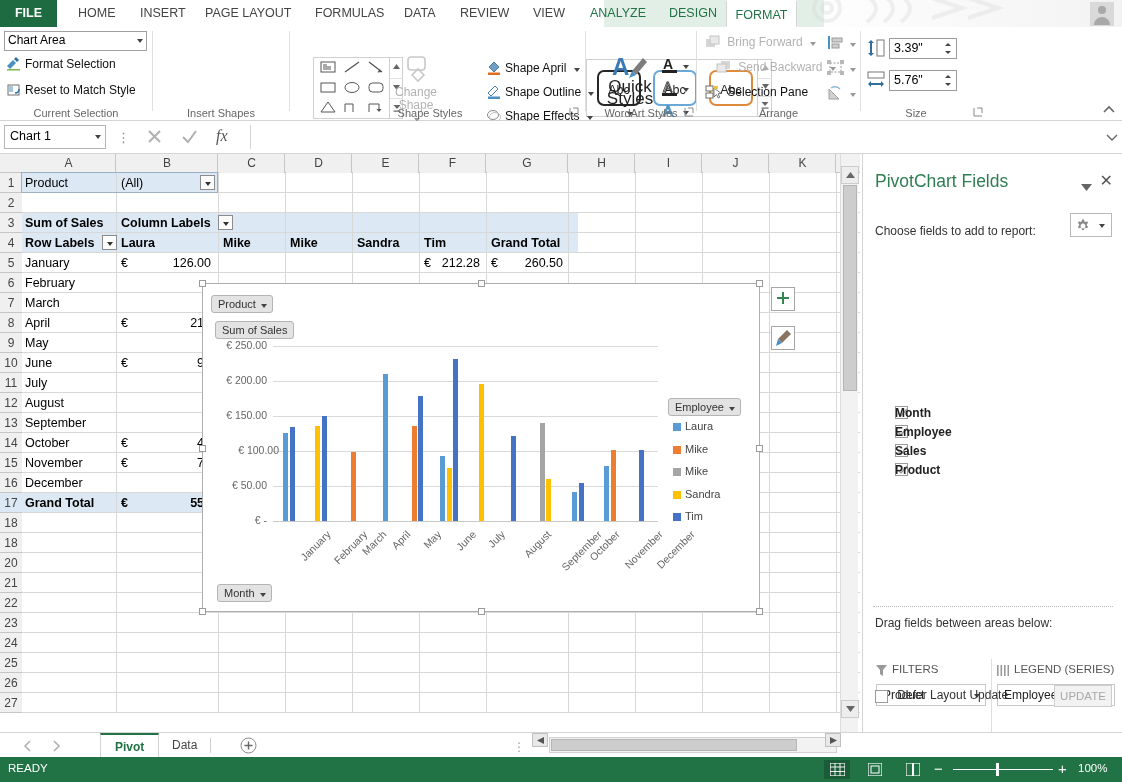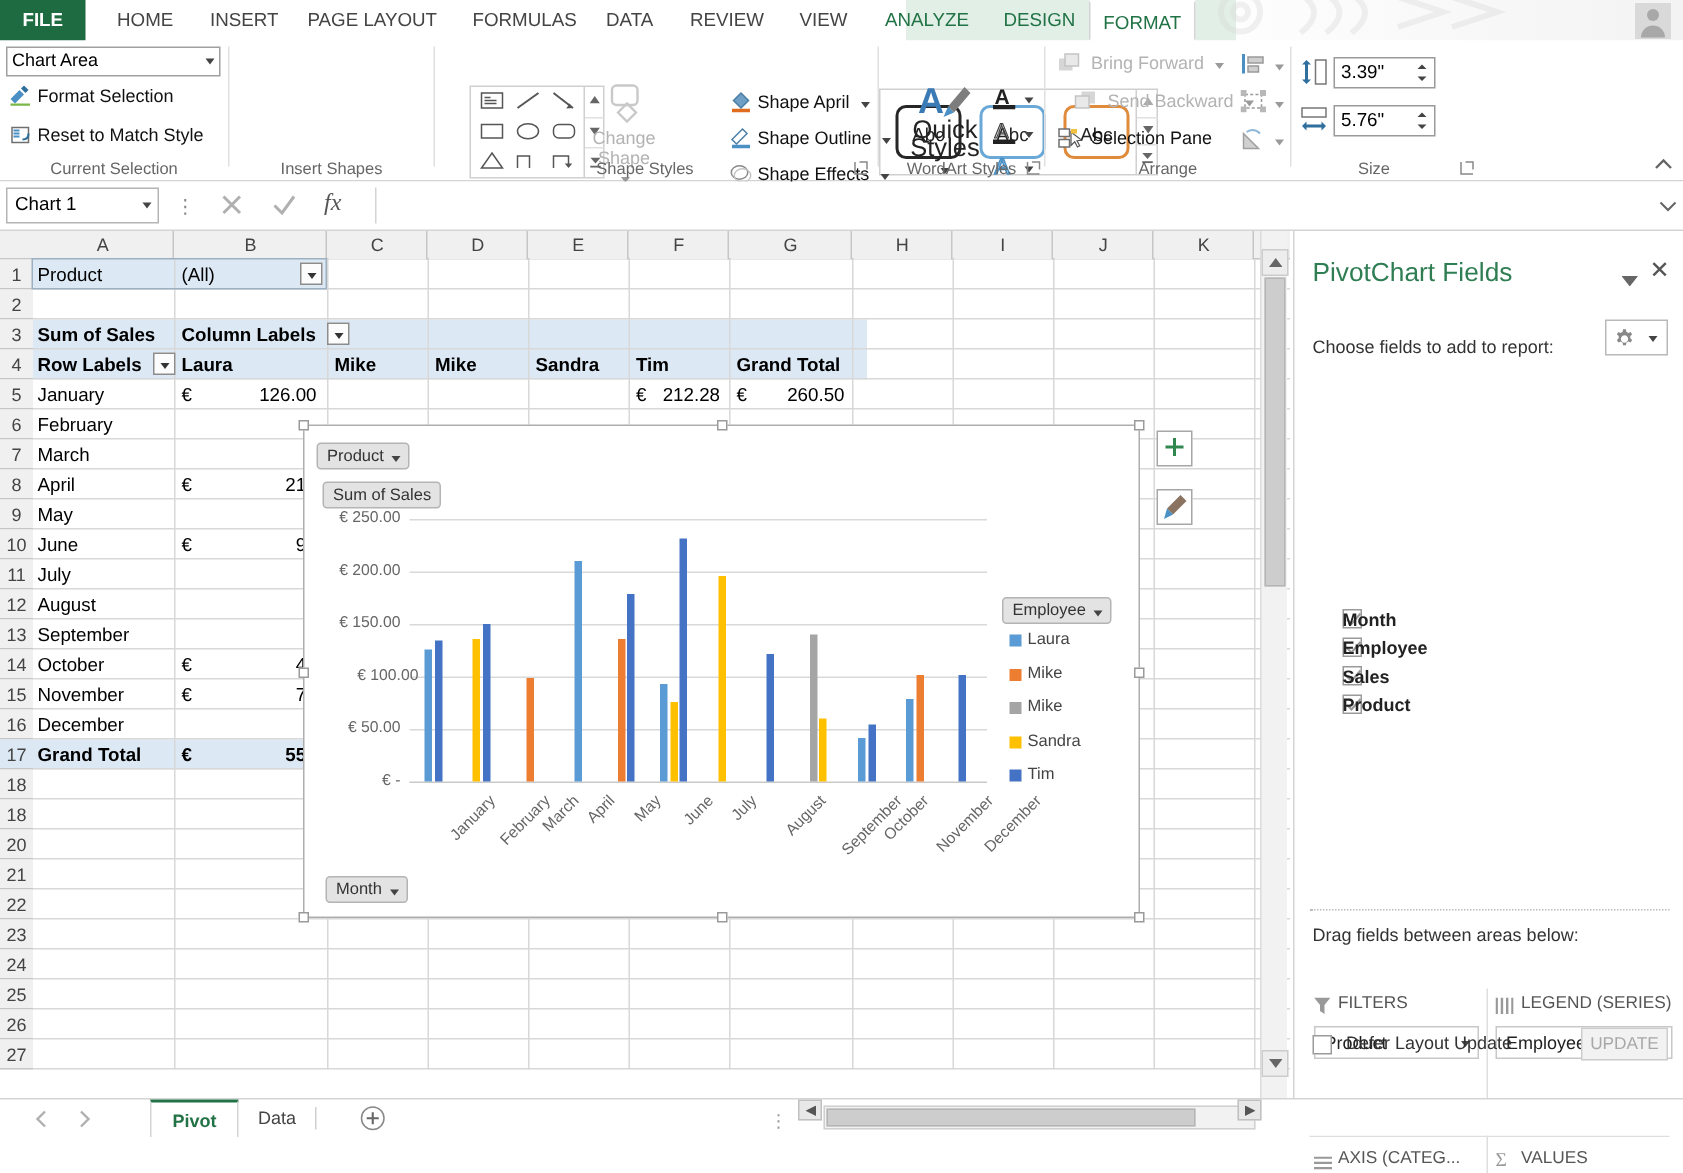--- a/index.html
+++ b/index.html
@@ -977,14 +977,40 @@
     <div class="hscroll" style="left:549px;top:4px;width:288px;">
       <div class="hsthumb" style="left:1px;width:246px;"></div>
     </div>
     <div class="hsarr" style="left:825px;">
       <svg width="7" height="7" style="display:block;margin:3px auto;">
           <path d="M0 0 L0 7 L7 3.5 Z" fill="#555"></path>
         </svg>
       </div>
   </div>
 
+  <div class="status">
+    <div class="stxt">READY</div>
+    <div class="vbtn sel" style="left:824px;">
+      <svg width="15" height="13" style="display:block;margin:3px auto;">
+          <rect x="0" y="0" width="15" height="13" fill="none" stroke="#fff" stroke-width="1.2"></rect>
+          <path d="M0 4 h15 M0 8.5 h15 M5 0 v13 M10 0 v13" stroke="#fff" stroke-width="0.9"></path>
+        </svg>
+    </div>
+    <div class="vbtn" style="left:862px;">
+      <svg width="14" height="13" style="display:block;margin:3px auto;">
+          <rect x="0" y="0" width="14" height="13" fill="none" stroke="#fff" stroke-width="1.2"></rect>
+          <rect x="3" y="3" width="8" height="7" fill="none" stroke="#fff" stroke-width="1"></rect>
+        </svg>
+    </div>
+    <div class="vbtn" style="left:900px;">
+      <svg width="14" height="13" style="display:block;margin:3px auto;">
+          <rect x="0" y="0" width="14" height="13" fill="none" stroke="#fff" stroke-width="1.2"></rect>
+          <rect x="6" y="0" width="2" height="13" fill="#fff"></rect>
+        </svg>
+    </div>
+    <div class="zmin" style="left:934px;">−</div>
+    <div class="ztrack" style="left:953px;width:100px;"></div>
+    <div class="zthumb" style="left:996px;"></div>
+    <div class="zplus" style="left:1058px;">+</div>
+    <div class="zpct" style="left:1078px;">100%</div>
+  </div>
 
 </div>
 
 </body></html>

